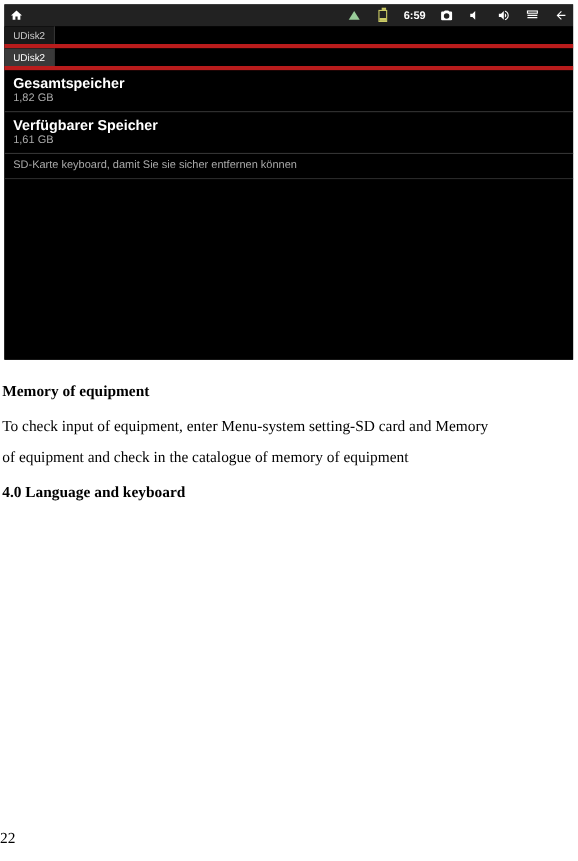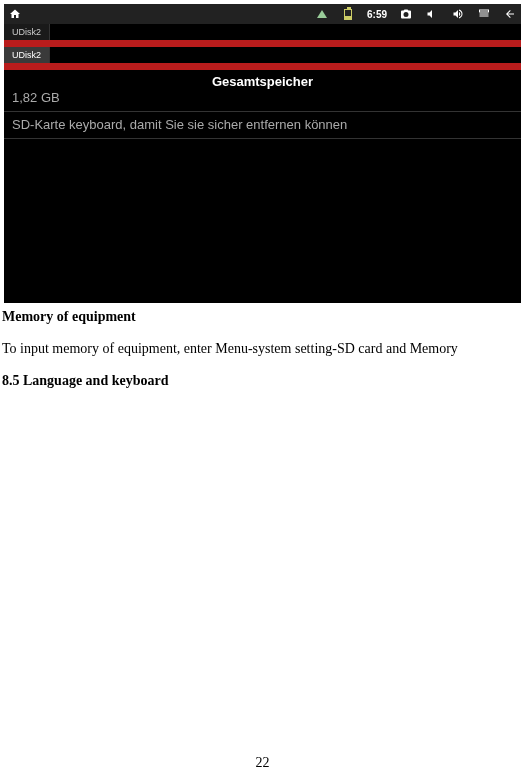--- a/index.html
+++ b/index.html
@@ -49,21 +49,21 @@
       height: 14px;
     }
     .time {
       font-size: 10px;
       color: #fff;
       font-weight: bold;
     }
     .tab-row {
       background: #000;
       display: flex;
-      border-bottom: 7px solid #b91c1c;
+      border-bottom: 4px solid #b91c1c;
     }
     .tab {
       background: #1a1a1a;
       color: #ccc;
       font-size: 9px;
       padding: 3px 8px;
       font-family: Arial, sans-serif;
       border-right: 1px solid #333;
     }
     .tab.selected {
@@ -75,51 +75,49 @@
     }
     .list-item {
       padding: 4px 8px 6px;
       border-bottom: 1px solid #333;
     }
     .list-title {
       color: #fff;
       font-family: Arial, sans-serif;
       font-weight: bold;
       font-size: 13px;
-      text-align: center;
     }
     .list-sub {
       color: #aaa;
       font-family: Arial, sans-serif;
-      font-size: 13px;
+      font-size: 10px;
       margin-top: 1px;
     }
     .black-fill {
       background: #000;
       height: 164px;
     }
     .doc-content {
-      padding: 0 2px 0;
+      padding: 16px 2px 0;
       font-size: 14px;
       line-height: 2;
     }
     .heading {
       font-weight: bold;
       font-size: 14px;
       margin-bottom: 4px;
     }
     .para {
       text-align: justify;
     }
     .page-num {
       position: absolute;
       bottom: 12px;
       left: 0;
       right: 0;
-      text-align: center;
       font-size: 14px;
     }
     .wifi-triangle {
       width: 0;
       height: 0;
       border-left: 5px solid transparent;
       border-right: 5px solid transparent;
       border-bottom: 8px solid #9c9;
     }
     .battery-shape {
@@ -196,26 +194,31 @@
   <div class="tab-row">
     <div class="tab selected">UDisk2</div>
   </div>
 
   <div class="list-container">
     <div class="list-item">
       <div class="list-title">Gesamtspeicher</div>
       <div class="list-sub">1,82 GB</div>
     </div>
     <div class="list-item">
+      <div class="list-title">Verfügbarer Speicher</div>
+      <div class="list-sub">1,61 GB</div>
+    </div>
+    <div class="list-item">
       <div class="list-sub">SD-Karte keyboard, damit Sie sie sicher entfernen können</div>
     </div>
   </div>
 
   <div class="black-fill"></div>
 </div>
 
 <div class="doc-content">
   <div class="heading">Memory of equipment</div>
-  <div class="para">To input memory of equipment, enter Menu-system setting-SD card and Memory</div>
-  <div class="heading" style="margin-top:4px">8.5 Language and keyboard</div>
+  <div class="para">To check input of equipment, enter Menu-system setting-SD card and Memory</div>
+  <div class="para">of equipment and check in the catalogue of memory of equipment</div>
+  <div class="heading" style="margin-top:4px">4.0 Language and keyboard</div>
 </div>
 
 <div class="page-num">22</div>
 
 </body></html>

